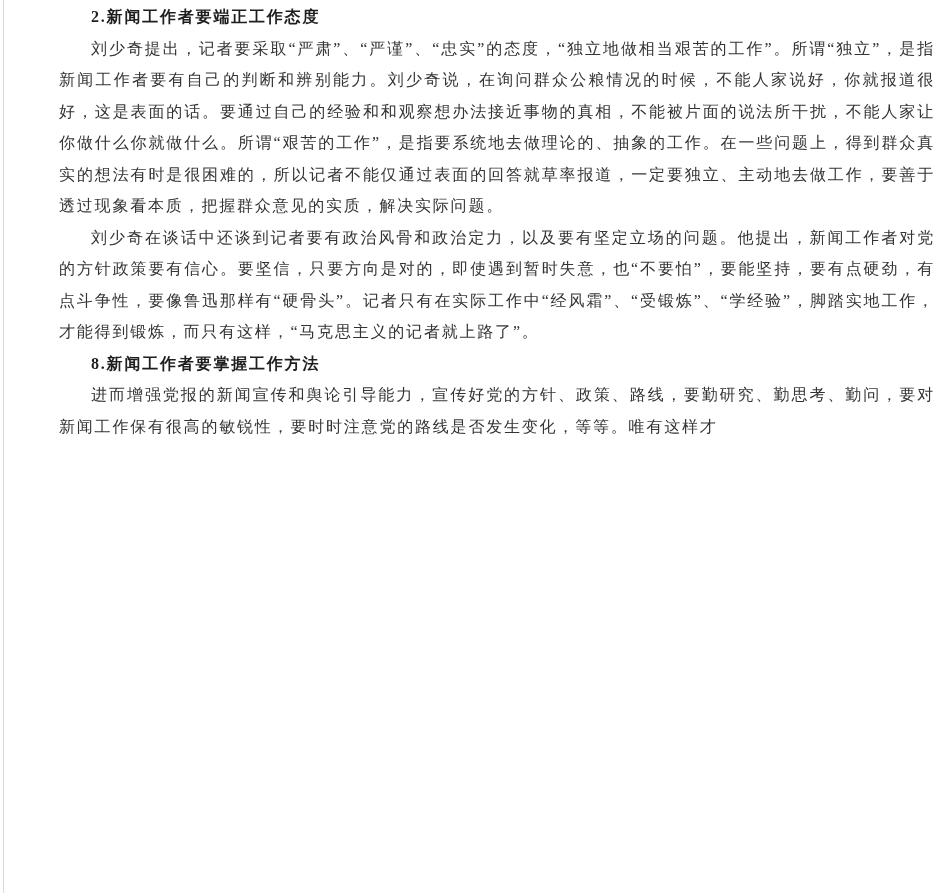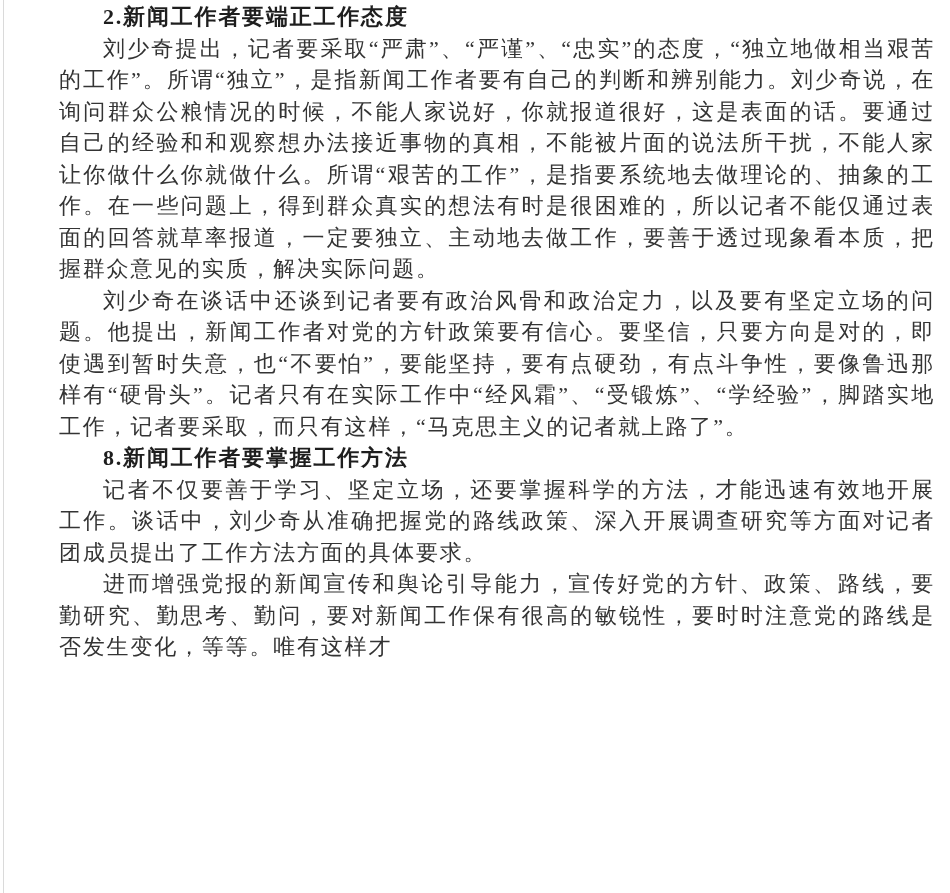--- a/index.html
+++ b/index.html
@@ -24,38 +24,37 @@
   }
   .doc {
     position: absolute;
     left: 59px;
     top: 1px;
     width: 876px;
   }
   .doc p {
     margin: 0;
     padding: 0;
-    font-size: 22px;
+    font-size: 16px;
     line-height: 31.5px;
     letter-spacing: 1.8px;
     color: #343434;
     text-align: justify;
     text-indent: 2em;
     word-break: break-all;
   }
   .doc p.heading {
     font-weight: bold;
     color: #1e1e1e;
   }
 </style>
 </head>
 <body>
 
 <div class="left-hairline"></div>
 
 <div class="doc">
   <p class="heading">2.新闻工作者要端正工作态度</p>
   <p>刘少奇提出，记者要采取“严肃”、“严谨”、“忠实”的态度，“独立地做相当艰苦的工作”。所谓“独立”，是指新闻工作者要有自己的判断和辨别能力。刘少奇说，在询问群众公粮情况的时候，不能人家说好，你就报道很好，这是表面的话。要通过自己的经验和和观察想办法接近事物的真相，不能被片面的说法所干扰，不能人家让你做什么你就做什么。所谓“艰苦的工作”，是指要系统地去做理论的、抽象的工作。在一些问题上，得到群众真实的想法有时是很困难的，所以记者不能仅通过表面的回答就草率报道，一定要独立、主动地去做工作，要善于透过现象看本质，把握群众意见的实质，解决实际问题。</p>
-  <p>刘少奇在谈话中还谈到记者要有政治风骨和政治定力，以及要有坚定立场的问题。他提出，新闻工作者对党的方针政策要有信心。要坚信，只要方向是对的，即使遇到暂时失意，也“不要怕”，要能坚持，要有点硬劲，有点斗争性，要像鲁迅那样有“硬骨头”。记者只有在实际工作中“经风霜”、“受锻炼”、“学经验”，脚踏实地工作，记者要采取，而只有这样，“马克思主义的记者就上路了”。</p>
+  <p>刘少奇在谈话中还谈到记者要有政治风骨和政治定力，以及要有坚定立场的问题。他提出，新闻工作者对党的方针政策要有信心。要坚信，只要方向是对的，即使遇到暂时失意，也“不要怕”，要能坚持，要有点硬劲，有点斗争性，要像鲁迅那样有“硬骨头”。记者只有在实际工作中“经风霜”、“受锻炼”、“学经验”，脚踏实地工作，才能得到锻炼，而只有这样，“马克思主义的记者就上路了”。</p>
   <p class="heading">8.新闻工作者要掌握工作方法</p>
-  <p>记者不仅要善于学习、坚定立场，还要掌握科学的方法，才能迅速有效地开展工作。谈话中，刘少奇从准确把握党的路线政策、深入开展调查研究等方面对记者团成员提出了工作方法方面的具体要求。</p>
   <p>进而增强党报的新闻宣传和舆论引导能力，宣传好党的方针、政策、路线，要勤研究、勤思考、勤问，要对新闻工作保有很高的敏锐性，要时时注意党的路线是否发生变化，等等。唯有这样才</p>
 </div>
 
 </body></html>

